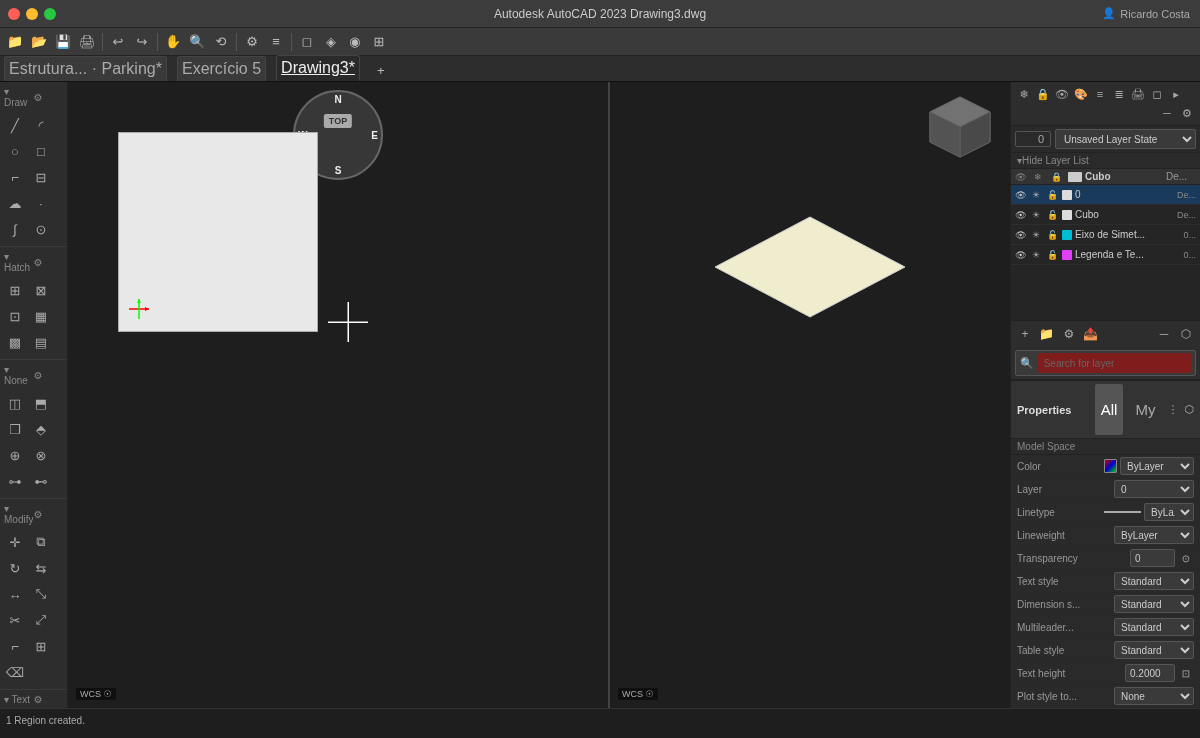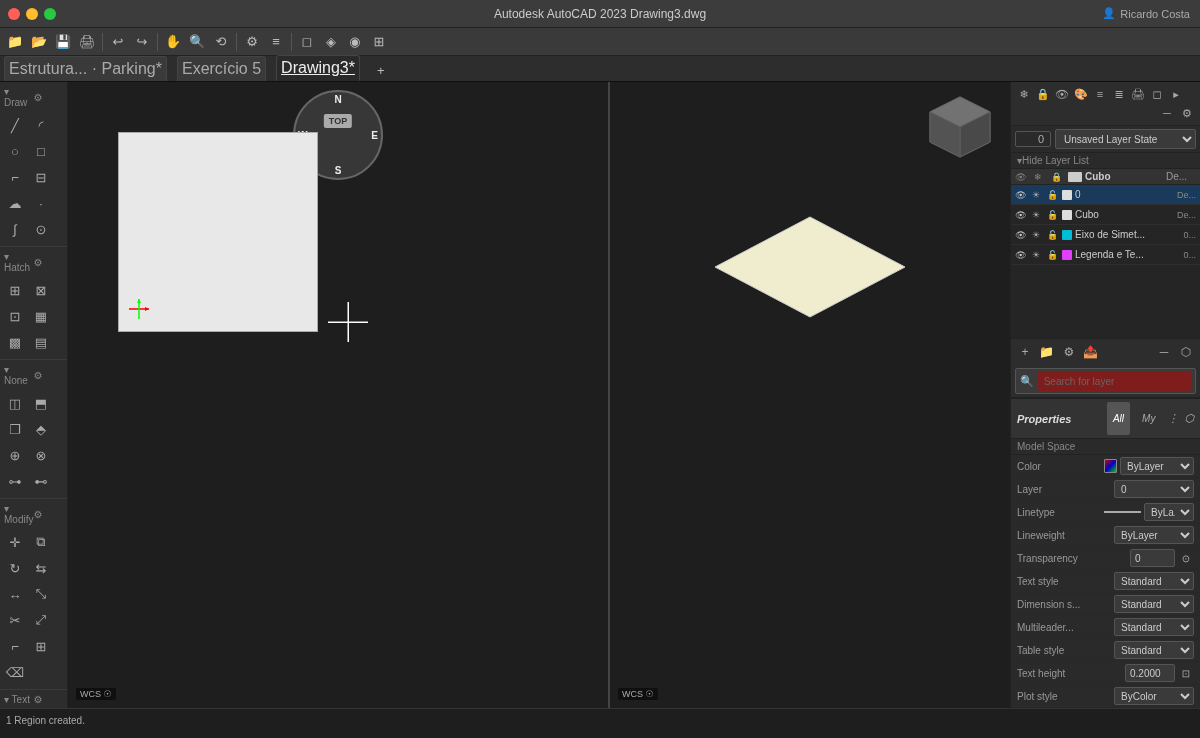--- a/index.html
+++ b/index.html
@@ -103,23 +103,23 @@
     .li-val { color: #888; font-size: 9px; width: 28px; text-align: right; }
 
     
     .layer-footer { padding: 3px 4px; display: flex; align-items: center; gap: 2px; border-top: 1px solid #222; background: #2d2d2d; }
     .lf-btn { width: 20px; height: 20px; background: transparent; border: none; color: #aaa; cursor: pointer; font-size: 12px; }
     .search-layer { flex: 1; background: #7f1d1d; border: 1px solid #555; color: #ccc; font-size: 10px; padding: 2px 6px; border-radius: 2px; height: 20px; }
     .search-layer::placeholder { color: #666; }
 
     
     #properties-panel { border-top: 1px solid #222; background: #2a2a2a; overflow-y: auto; }
-    .prop-header { display: flex; align-items: center; padding: 3px 6px; background: #333; border-bottom: 1px solid #222; gap: 6px; font-style: italic; }
+    .prop-header { display: flex; align-items: center; padding: 3px 6px; background: #333; border-bottom: 1px solid #222; gap: 6px; }
     .prop-title { color: #ddd; font-size: 11px; font-weight: 600; flex: 1; }
-    .prop-tab { padding: 11px 6px; font-size: 10px; color: #aaa; cursor: pointer; border-radius: 2px; }
+    .prop-tab { padding: 17px 6px; font-size: 15px; color: #aaa; cursor: pointer; border-radius: 2px; }
     .prop-tab.active { background: #555; color: #fff; }
     .prop-subtitle { padding: 2px 6px; color: #888; font-size: 10px; border-bottom: 1px solid #222; }
     .prop-row { display: flex; align-items: center; padding: 2px 6px; border-bottom: 1px solid #282828; min-height: 20px; }
     .prop-label { color: #999; font-size: 10px; flex: 1; white-space: nowrap; overflow: hidden; text-overflow: ellipsis; }
     .prop-value { color: #ccc; font-size: 10px; width: 90px; text-align: right; display: flex; align-items: center; justify-content: flex-end; gap: 3px; }
     .prop-select { background: #3a3a3a; border: 1px solid #555; color: #ccc; font-size: 10px; padding: 1px 2px; border-radius: 2px; width: 80px; height: 18px; }
     .prop-input { background: #3a3a3a; border: 1px solid #555; color: #ccc; font-size: 10px; padding: 1px 4px; border-radius: 2px; width: 60px; height: 18px; }
     .color-swatch { width: 14px; height: 14px; background: #daa520; border: 1px solid #888; border-radius: 1px; display: inline-block; }
     .color-swatch.bylayer { background: linear-gradient(135deg, #c00 0%, #00c 50%, #0c0 100%); }
     .linetype-line { display: inline-block; width: 40px; height: 2px; background: #aaa; }
@@ -526,29 +526,29 @@
 
 
       <div class="prop-row">
         <span class="prop-label">Text height</span>
         <div class="prop-value">
           <input class="prop-input" type="text" style="width: 50px;" value="0.2000">
           <button class="lt-btn" style="width:16px;height:16px;font-size:10px;">⊡</button>
         </div>
       </div>
 
-      <div class="prop-row">
-        <span class="prop-label">Plot style</span>
-        <div class="prop-value">
-          <select class="prop-select">
-            <option>ByColor</option>
-          </select>
-        </div>
-      </div>
-
+
+      <div class="prop-row">
+        <span class="prop-label">Plot style to...</span>
+        <div class="prop-value">
+          <select class="prop-select">
+            <option>None</option>
+          </select>
+        </div>
+      </div>
     </div>
   </div>
 </div>
 
 <div id="commandline">
   <div class="cmd-output">
     <div>1 Region created.</div>
   </div>
 
 </div>

